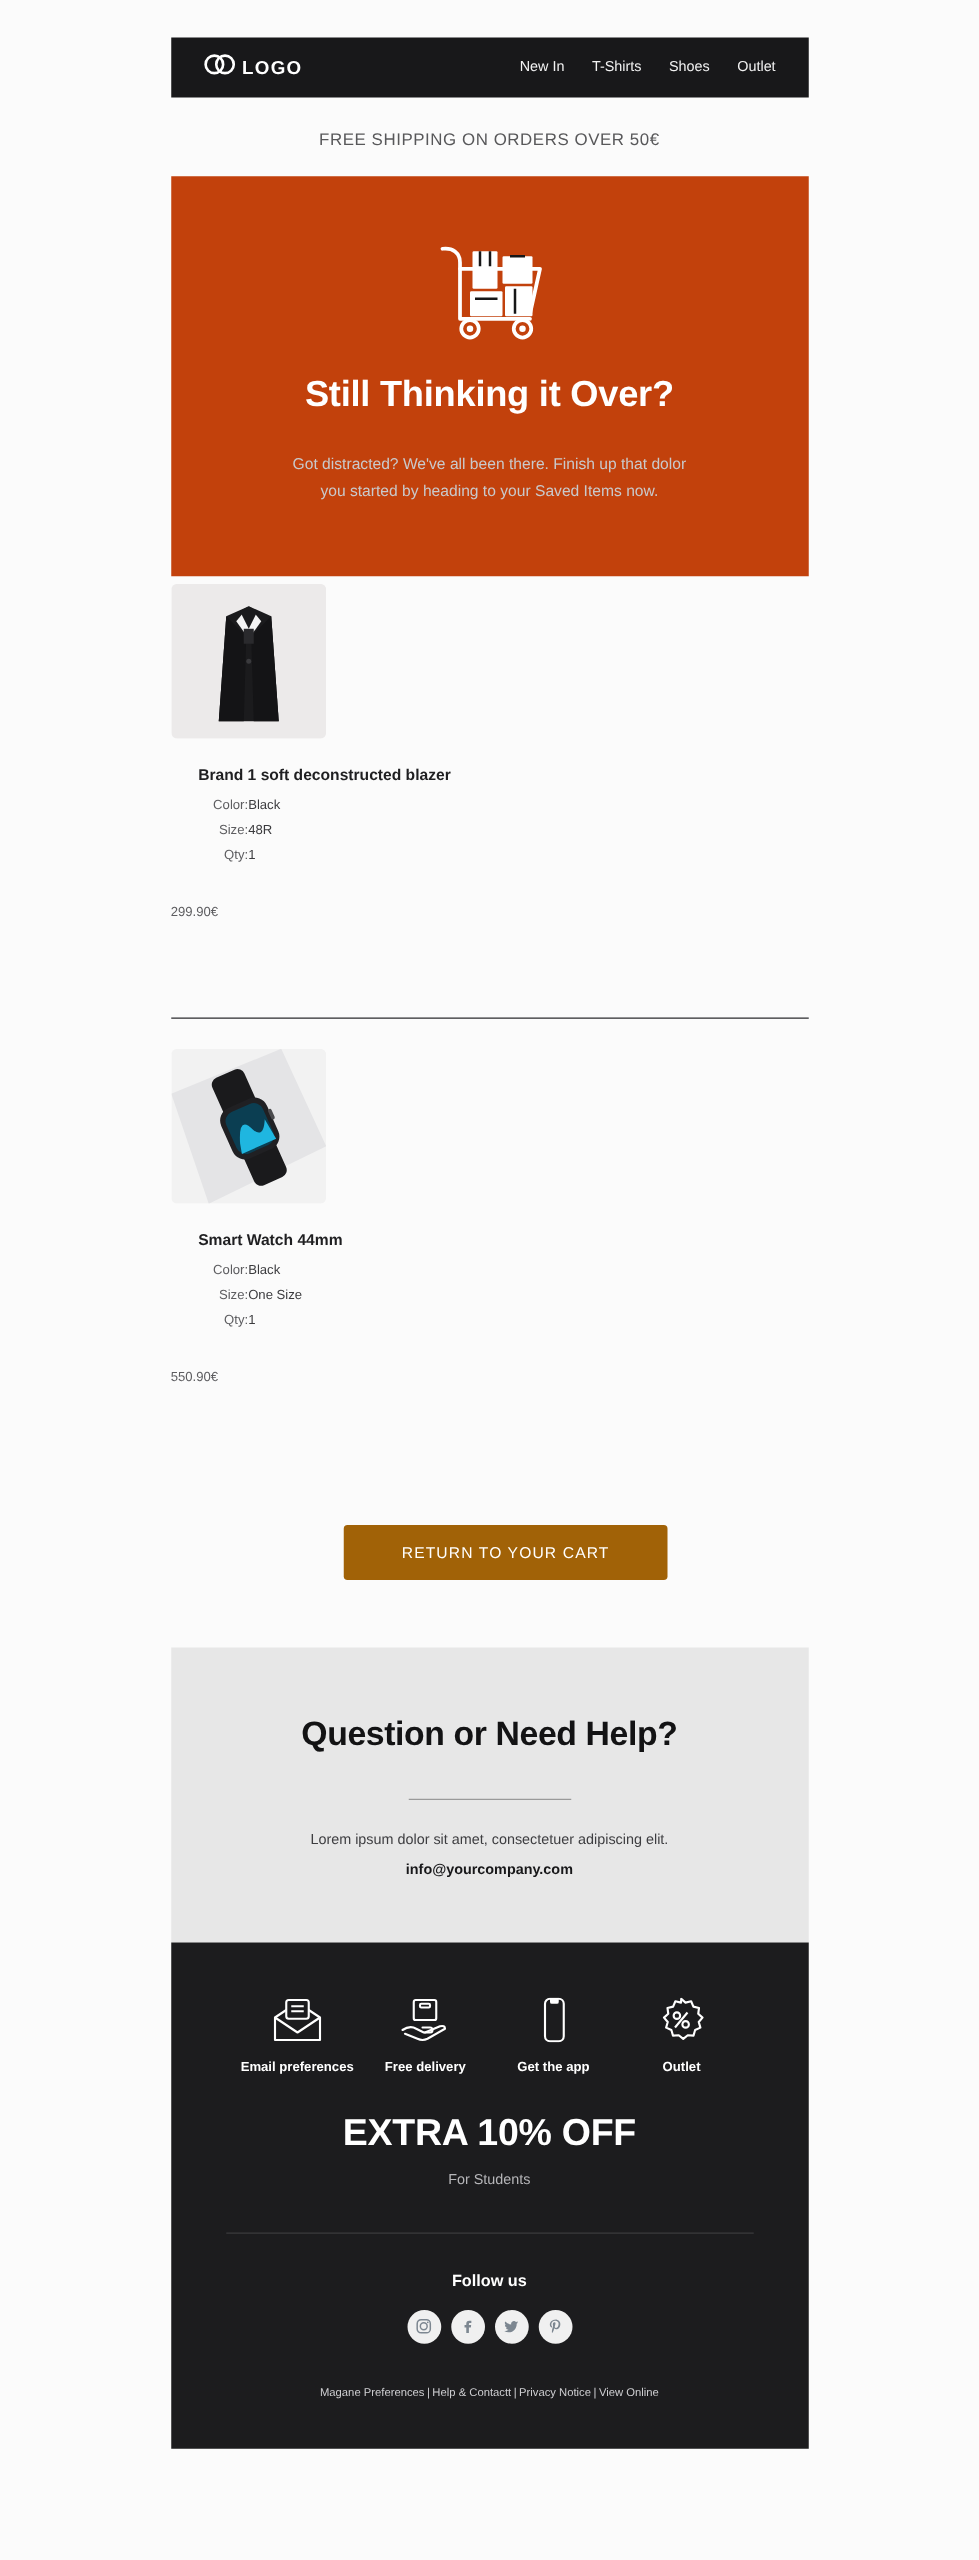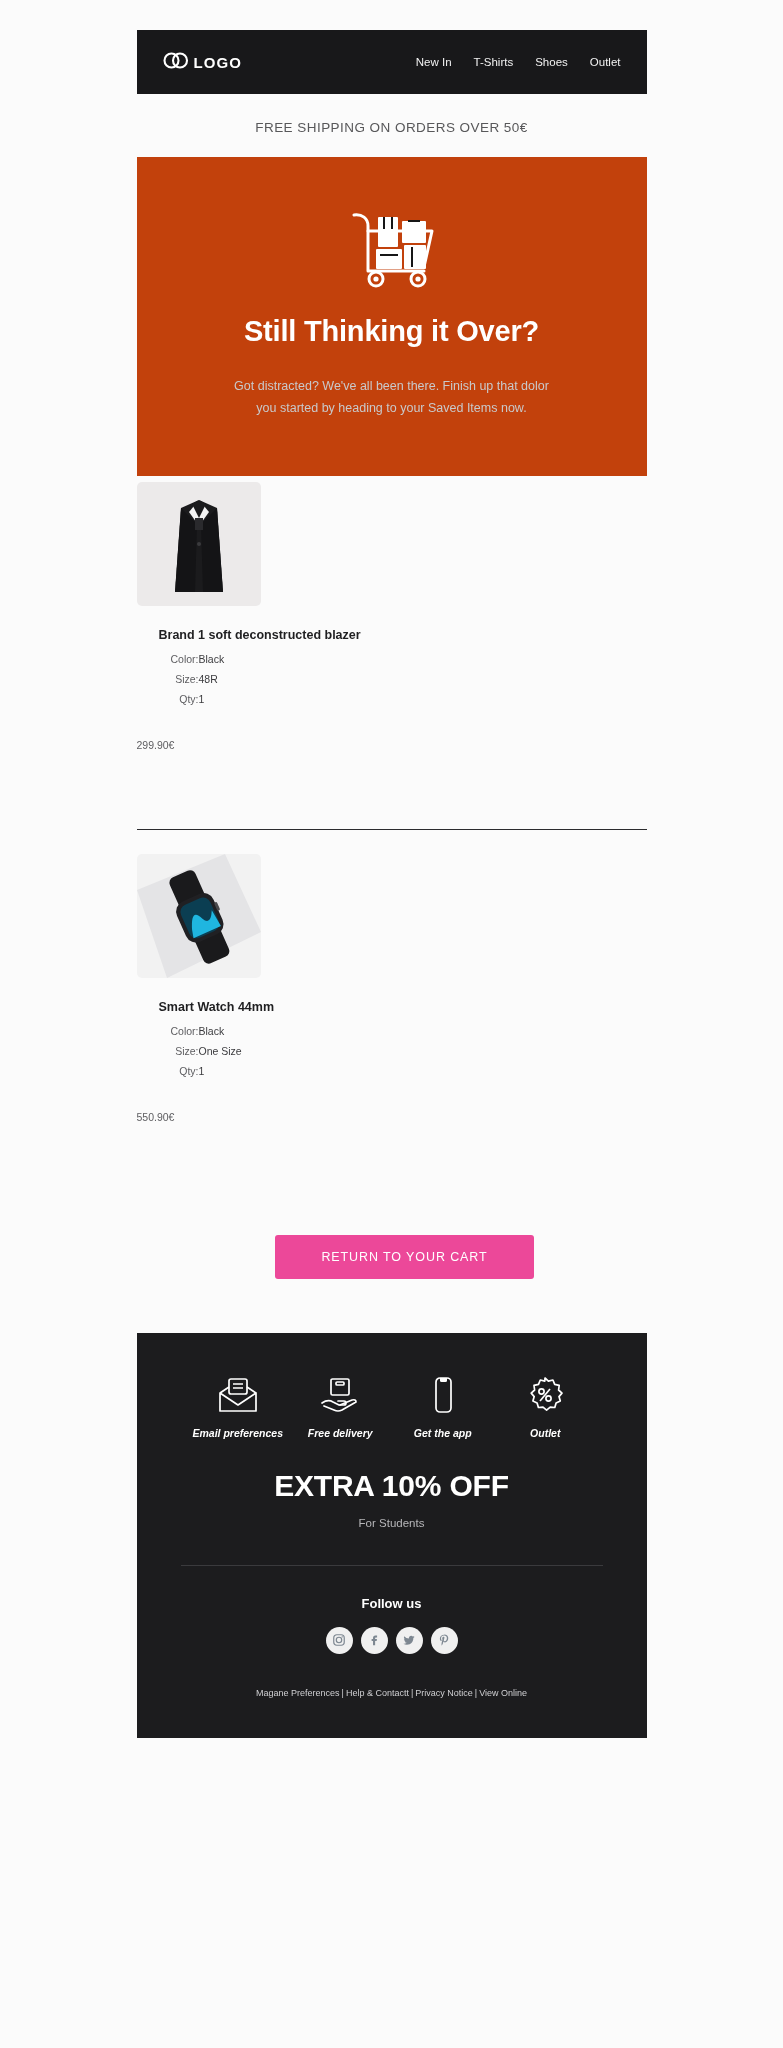--- a/index.html
+++ b/index.html
@@ -13,21 +13,21 @@
     width: 783px;
     min-height: 2048px;
     background: #fbfbfb;
     position: relative;
   }
   .wrap { width: 510px; margin: 0 auto; }
 
   
   .header {
     background: #18181a;
-    height: 64px;
+    height: 48px;
     display: flex;
     align-items: center;
     justify-content: space-between;
     padding: 0 26px;
     margin-top: 30px;
   }
   .logo { display: flex; align-items: center; gap: 5px; }
   .logo-mark { display: block; }
   .logo-text {
     color: #fff;
@@ -123,21 +123,21 @@
   .divider {
     height: 1px;
     background: #2b2b2e;
     margin: 14px 0 18px;
   }
 
   
   .cta-zone { text-align: center; padding: 48px 0 54px; }
   .cta {
     display: inline-block;
-    background: #ec4899;
+    background: #a16207;
     color: #fff;
     font-size: 12.5px;
     letter-spacing: 0.9px;
     padding: 15px 46px;
     border: none;
     border-radius: 3px;
     cursor: pointer;
     font-family: "Liberation Sans", sans-serif;
     margin-left: 26px;
   }
@@ -169,21 +169,21 @@
     padding: 44px 34px 40px;
   }
   .features {
     display: flex;
     justify-content: space-between;
     align-items: flex-end;
     padding: 0 16px;
   }
   .feature { text-align: center; width: 110px; }
   .feature svg { display: block; margin: 0 auto 14px; }
-  .feature-label { color: #fff; font-size: 10.5px; font-weight: bold; font-style: italic; }
+  .feature-label { color: #fff; font-size: 10.5px; font-weight: bold; }
   .promo { text-align: center; padding: 30px 0 0; }
   .promo-title {
     color: #fff;
     font-size: 30px;
     font-weight: bold;
     letter-spacing: -0.2px;
   }
   .promo-sub { color: #b6b6b9; font-size: 11.5px; padding-top: 14px; }
   .foot-rule {
     height: 1px;
@@ -345,20 +345,26 @@
           <span class="attr-v">1</span>
         </div>
       </div>
       <div class="item-price">550.90€</div>
     </div>
 
     <div class="cta-zone">
       <button class="cta">RETURN TO YOUR CART</button>
     </div>
 
+    <div class="help">
+      <div class="help-title">Question or Need Help?</div>
+      <div class="help-rule"></div>
+      <div class="help-text">Lorem ipsum dolor sit amet, consectetuer adipiscing elit.</div>
+      <div class="help-mail">info@yourcompany.com</div>
+    </div>
 
     <div class="footer">
       <div class="features">
 
         <div class="feature">
           <span>
             <svg width="40" height="36" viewBox="0 0 40 36" fill="none" stroke="#ffffff" stroke-width="1.7" stroke-linejoin="round">
               <rect x="11" y="2" width="18" height="15" rx="2"></rect>
               <path d="M15 7 h10 M15 11 h10"></path>
               <path d="M2 16 L20 28 L38 16 L38 34 L2 34 Z"></path>

